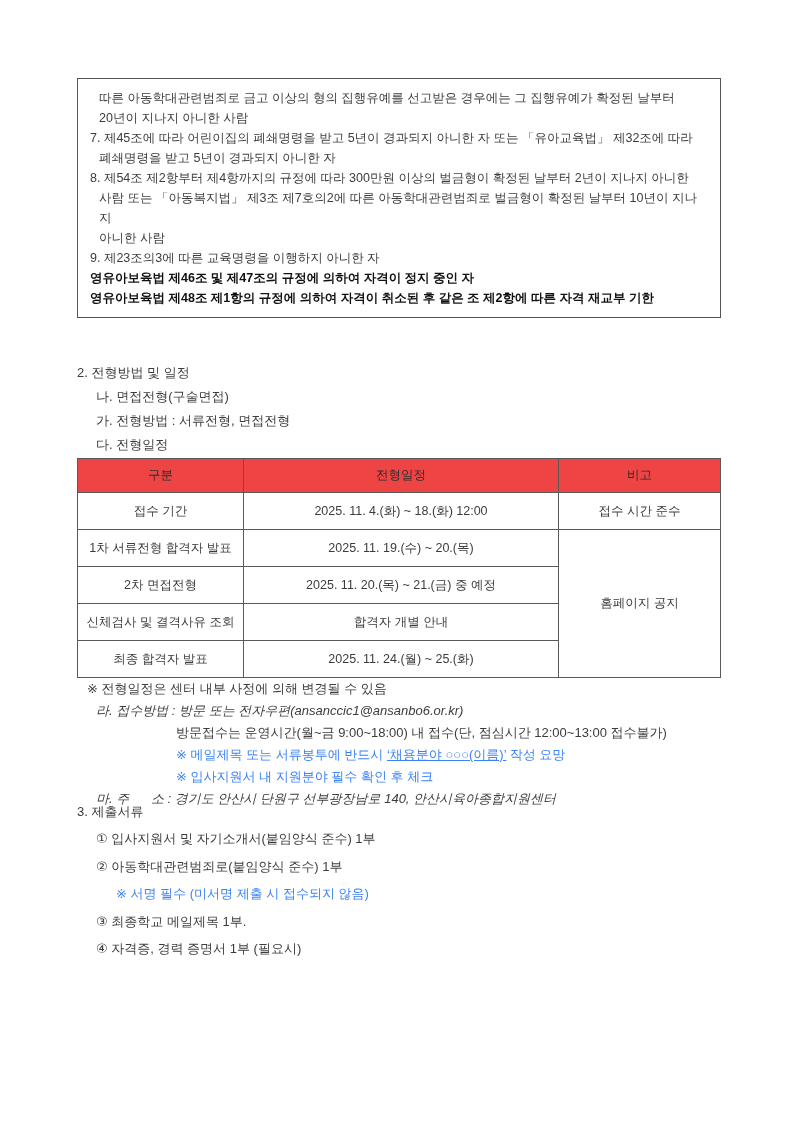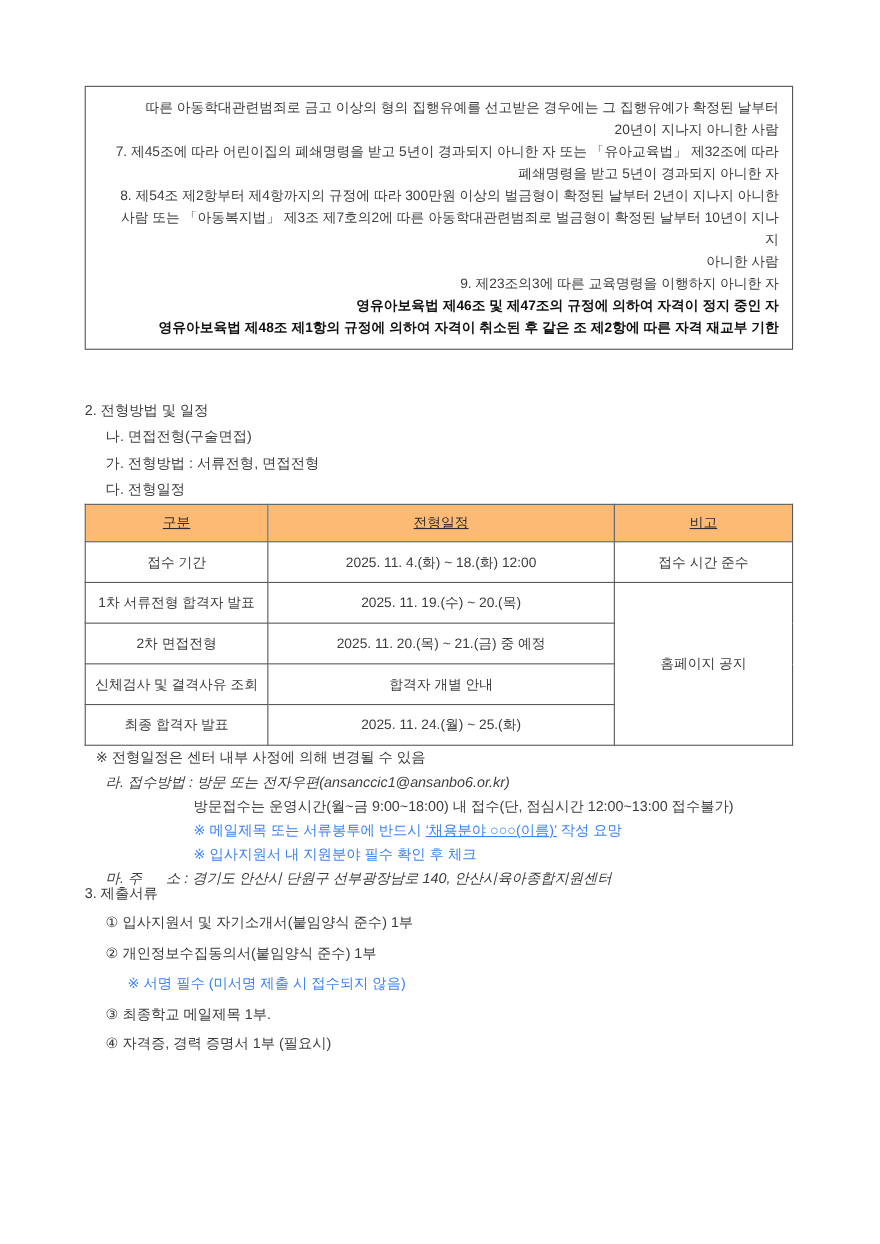--- a/index.html
+++ b/index.html
@@ -6,39 +6,39 @@
   .page{
     position:relative;width:800px;height:1131px;background:#ffffff;
     font-family:"Liberation Sans","DejaVu Sans",sans-serif;
     color:#3c3c3c;overflow:hidden;margin:0 auto;
   }
   .line{white-space:pre-wrap;}
   
   .notice-box{
     position:absolute;left:77px;top:78px;width:644px;box-sizing:border-box;
     border:1px solid #555;padding:9px 12px 9px 12px;
-    font-size:12.5px;line-height:20px;text-align:right;
+    font-size:12.5px;line-height:20px;
   }
   .notice-box .indent1{margin-left:9px;}
   .notice-box .boldline{font-weight:bold;color:#111;}
   
   .sec2{position:absolute;left:77px;top:361px;width:660px;font-size:13px;}
   .sec2 .line{line-height:24px;height:24px;}
   .sec2 .sub{margin-left:19px;}
   
   table.schedule{
     position:absolute;left:77px;top:458px;width:643px;
     border-collapse:collapse;table-layout:fixed;
     font-size:12.5px;color:#3c3c3c;
   }
   table.schedule th,table.schedule td{
     border:1px solid #595959;text-align:center;vertical-align:middle;
     padding:0;overflow:hidden;font-weight:normal;
   }
-  table.schedule thead th{background:#fdba74;height:33px;color:#2e2e2e;text-decoration:underline;}
+  table.schedule thead th{background:#ef4444;height:33px;color:#2e2e2e;}
   table.schedule tbody td{height:36px;background:#ffffff;}
   
   .notes{position:absolute;left:77px;top:678px;width:680px;font-size:13px;}
   .notes .line{line-height:22px;height:22px;}
   .notes .n-star{margin-left:10px;}
   .notes .n-item{margin-left:19px;font-style:italic;}
   .notes .n-cont{margin-left:99px;}
   .blue{color:#3b82f6;}
   .ul{text-decoration:underline;}
   
@@ -116,19 +116,19 @@
     <div class="line n-item">라. 접수방법 : 방문 또는 전자우편(ansanccic1@ansanbo6.or.kr)</div>
     <div class="line n-cont">방문접수는 운영시간(월~금 9:00~18:00) 내 접수(단, 점심시간 12:00~13:00 접수불가)</div>
     <div class="line n-cont blue"><span>※ 메일제목 또는 서류봉투에 반드시 </span><span class="ul">‘채용분야 ○○○(이름)’</span><span> 작성 요망</span></div>
     <div class="line n-cont blue">※ 입사지원서 내 지원분야 필수 확인 후 체크</div>
     <div class="line n-item">마. 주      소 : 경기도 안산시 단원구 선부광장남로 140, 안산시육아종합지원센터</div>
   </div>
 
   <div class="sec3">
     <div class="title line">3. 제출서류</div>
     <div class="item line">① 입사지원서 및 자기소개서(붙임양식 준수) 1부</div>
-    <div class="item line">② 개인정보수집동의서(붙임양식 준수) 1부</div>
+    <div class="item line">② 아동학대관련범죄로(붙임양식 준수) 1부</div>
     <div class="subnote line blue">※ 서명 필수 (미서명 제출 시 접수되지 않음)</div>
     <div class="item line">③ 최종학교 메일제목 1부.</div>
     <div class="item line">④ 자격증, 경력 증명서 1부 (필요시)</div>
   </div>
 
 </div>
 
 </body></html>

